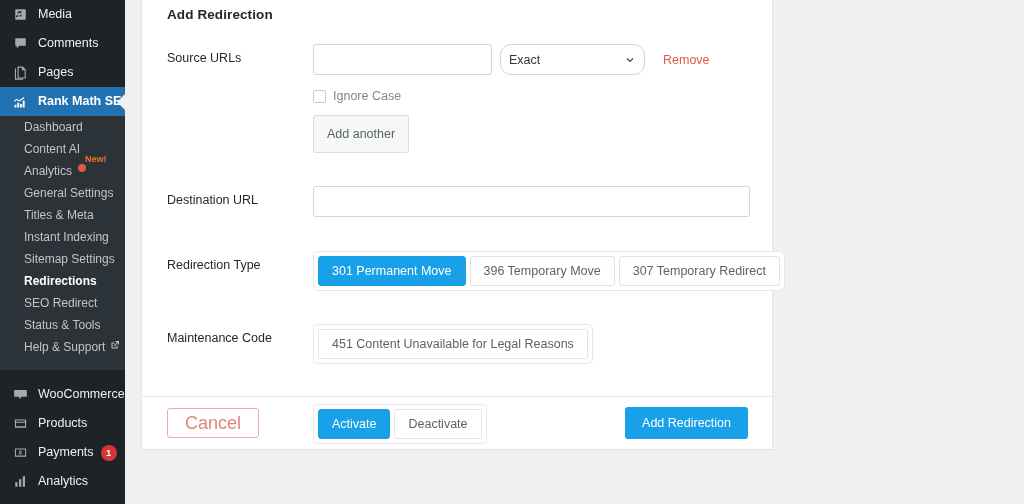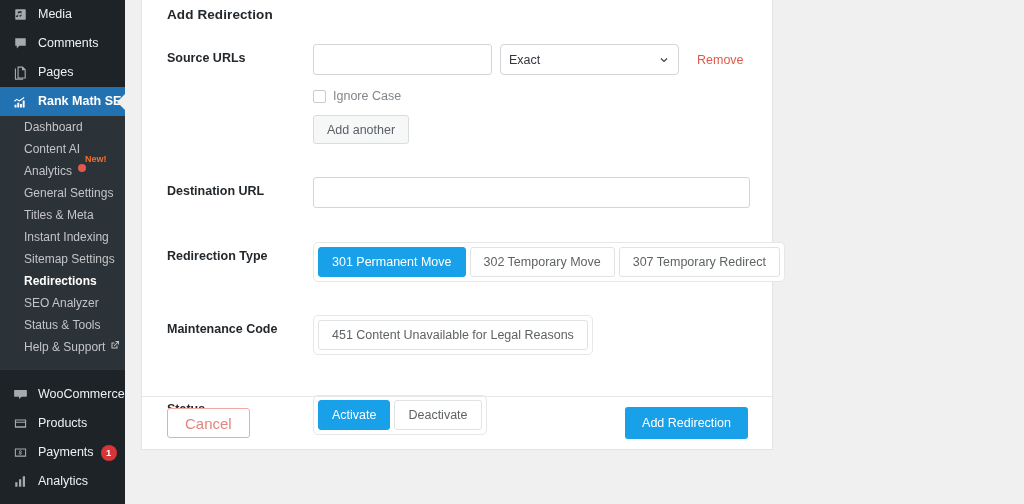--- a/index.html
+++ b/index.html
@@ -122,21 +122,21 @@
 
   .row {
     display: flex;
     align-items: flex-start;
     padding: 0 0 0 25px;
   }
   .row-label {
     width: 146px;
     flex: none;
     font-size: 12.5px;
-    font-weight: 700;
+    font-weight: 400;
     color: #23282d;
     padding-top: 7px;
   }
   .row-field { flex: 1 1 auto; }
 
   
   .txt-input {
     height: 31px;
     border: 1px solid #d3d5d8;
     border-radius: 3px;
@@ -146,23 +146,23 @@
     color: #32373c;
     padding: 0 8px;
     outline: none;
   }
   .txt-input::placeholder { color: #a7aaad; }
   .source-input { width: 179px; }
   .dest-input { width: 437px; }
 
   .select-wrap { position: relative; display: inline-block; }
   .sel-input {
-    width: 179px; height: 31px;
+    width: 145px; height: 31px;
     border: 1px solid #d3d5d8;
-    border-radius: 4px;
+    border-radius: 11px;
     background: #fff;
     font-family: "Liberation Sans", sans-serif;
     font-size: 12.5px;
     color: #32373c;
     padding: 0 26px 0 8px;
     outline: none;
     -webkit-appearance: none;
     appearance: none;
     cursor: pointer;
   }
@@ -190,21 +190,21 @@
     border-radius: 2px;
     background: #fff;
     margin-right: 7px;
     cursor: pointer;
     flex: none;
   }
   .chk-label { font-size: 12.5px; color: #82878c; }
 
   .btn-light {
     margin-top: 12px;
-    height: 29px;
+    height: 38px;
     padding: 0 13px;
     background: #f6f7f7;
     border: 1px solid #dcdcde;
     border-radius: 3px;
     color: #5b6166;
     font-family: "Liberation Sans", sans-serif;
     font-size: 12.5px;
     cursor: pointer;
   }
 
@@ -249,21 +249,21 @@
     padding: 0 24px 0 25px;
   }
   .btn-cancel {
     height: 30px;
     padding: 0 17px;
     background: #fff;
     border: 1px solid #f0a9a4;
     border-radius: 3px;
     color: #e2857e;
     font-family: "Liberation Sans", sans-serif;
-    font-size: 15px;
+    font-size: 18px;
     cursor: pointer;
   }
   .btn-primary {
     height: 32px;
     padding: 0 17px;
     background: #18a0e8;
     border: none;
     border-radius: 3px;
     color: #fff;
     font-family: "Liberation Sans", sans-serif;
@@ -345,21 +345,21 @@
       <div class="submenu-item">
         <span>Instant Indexing</span>
       </div>
       <div class="submenu-item">
         <span>Sitemap Settings</span>
       </div>
       <div class="submenu-item current">
         <span>Redirections</span>
       </div>
       <div class="submenu-item">
-        <span>SEO Analyzer</span>
+        <span>SEO Redirect</span>
       </div>
       <div class="submenu-item">
         <span>Status &amp; Tools</span>
       </div>
       <div class="submenu-item">
         <span>Help &amp; Support</span>
         <span class="ext-ico">
           <svg width="10" height="10" viewBox="0 0 20 20" fill="currentColor">
               <path d="M11 2h7v7h-2V5.4l-7.3 7.3-1.4-1.4L14.6 4H11V2z"></path>
               <path d="M3 5h6v2H5v8h8v-4h2v6H3V5z"></path>
@@ -462,21 +462,21 @@
         </div>
       </div>
 
       <div class="sp-2"></div>
 
       <div class="row">
         <div class="row-label">Redirection Type</div>
         <div class="row-field">
           <div class="btn-group">
             <button class="seg sel">301 Permanent Move</button>
-            <button class="seg">302 Temporary Move</button>
+            <button class="seg">396 Temporary Move</button>
             <button class="seg">307 Temporary Redirect</button>
           </div>
         </div>
       </div>
 
       <div class="sp-3"></div>
 
       <div class="row">
         <div class="row-label">Maintenance Code</div>
         <div class="row-field">

